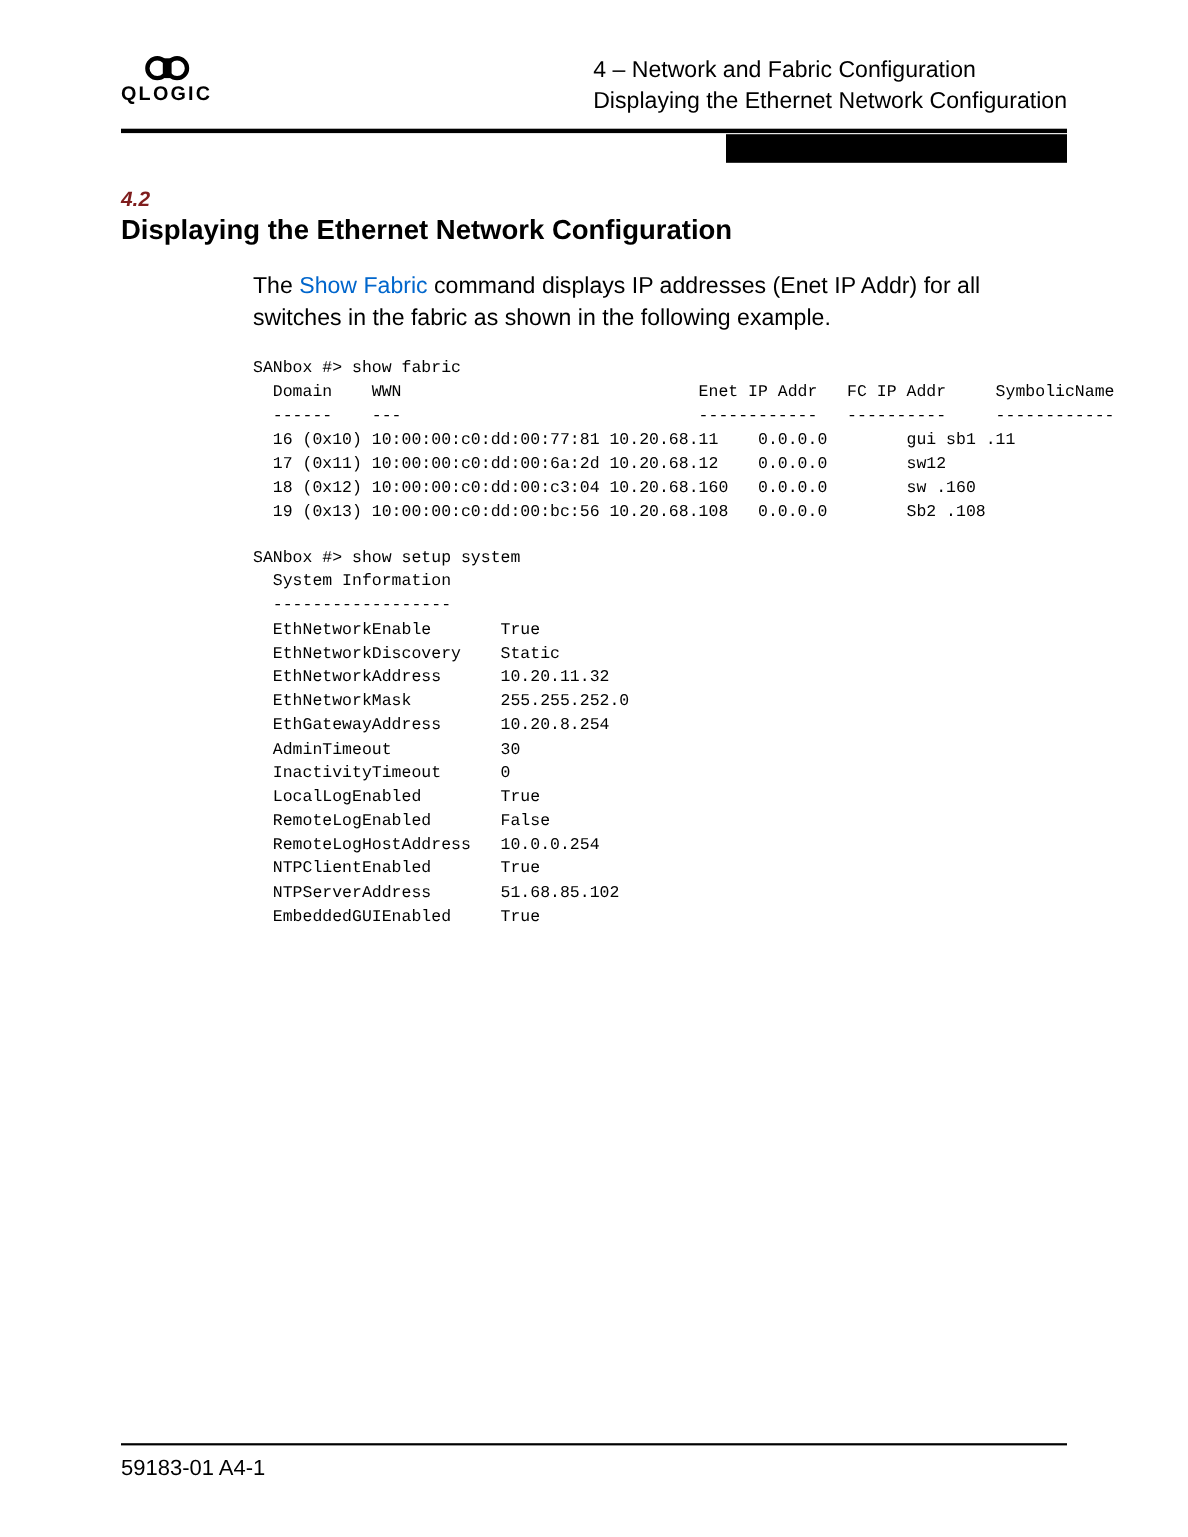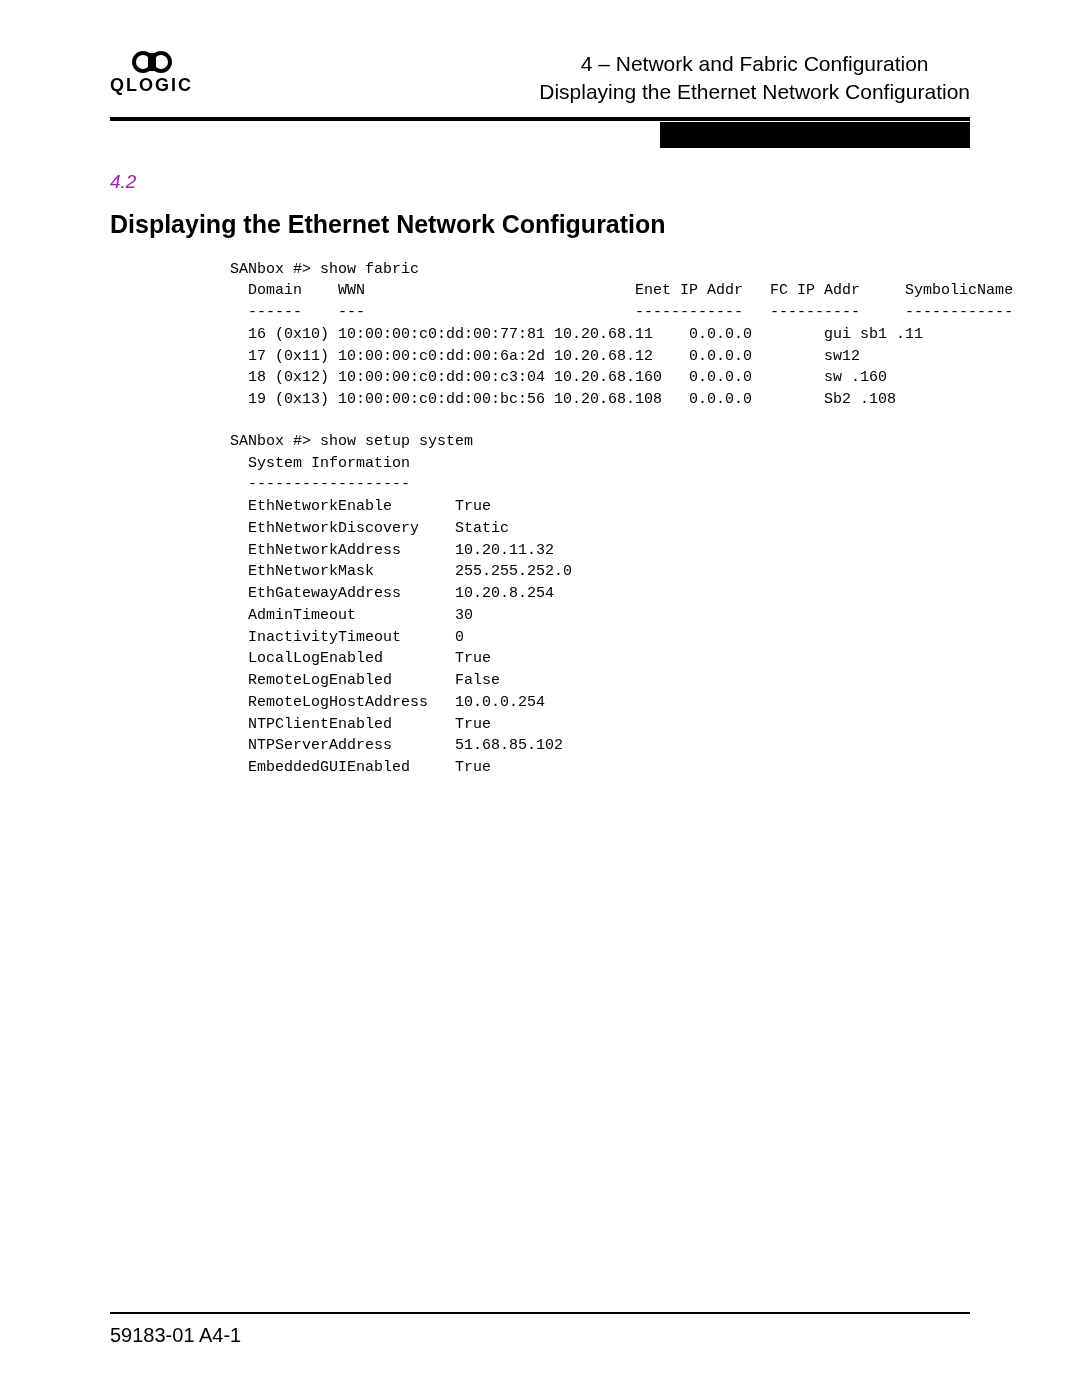--- a/index.html
+++ b/index.html
@@ -31,46 +31,46 @@
     text-align: center;
     line-height: 1;
   }
   .logo-shape {
     display: block;
     width: 44px;
     height: 24px;
     margin: 0 auto 2px auto;
   }
   .header-text {
-    text-align: center;
+    text-align: left;
     font-size: 21px;
     line-height: 1.35;
   }
   .hr-thick {
     height: 4px;
     background: #000;
     margin-top: 10px;
   }
   .black-tab {
     position: absolute;
     right: 110px;
     top: 122px;
     width: 310px;
     height: 26px;
     background: #000;
   }
   .content {
     margin-top: 50px;
   }
   .sec-num {
-    color: #a21caf;
+    color: #7f1d1d;
     font-style: italic;
-    font-weight: normal;
+    font-weight: bold;
     font-size: 19px;
-    margin-bottom: 17px;
+    margin-bottom: 2px;
   }
   .sec-title {
     font-size: 25px;
     font-weight: bold;
     margin: 0 0 10px 0;
   }
   .body-block {
     margin-left: 120px;
     font-size: 21px;
     line-height: 1.4;
@@ -119,20 +119,23 @@
       <div>Displaying the Ethernet Network Configuration</div>
     </div>
   </div>
   <div class="hr-thick"></div>
   <div class="black-tab"></div>
 
   <div class="content">
     <div class="sec-num">4.2</div>
     <h2 class="sec-title">Displaying the Ethernet Network Configuration</h2>
 
+    <p class="body-block">
+      <span>The </span><span class="link">Show Fabric</span><span> command displays IP addresses (Enet IP Addr) for all switches in the fabric as shown in the following example.</span>
+    </p>
 
     <pre class="code">SANbox #&gt; show fabric
   Domain    WWN                              Enet IP Addr   FC IP Addr     SymbolicName
   ------    ---                              ------------   ----------     ------------
   16 (0x10) 10:00:00:c0:dd:00:77:81 10.20.68.11    0.0.0.0        gui sb1 .11
   17 (0x11) 10:00:00:c0:dd:00:6a:2d 10.20.68.12    0.0.0.0        sw12
   18 (0x12) 10:00:00:c0:dd:00:c3:04 10.20.68.160   0.0.0.0        sw .160
   19 (0x13) 10:00:00:c0:dd:00:bc:56 10.20.68.108   0.0.0.0        Sb2 .108</pre>
 
 

